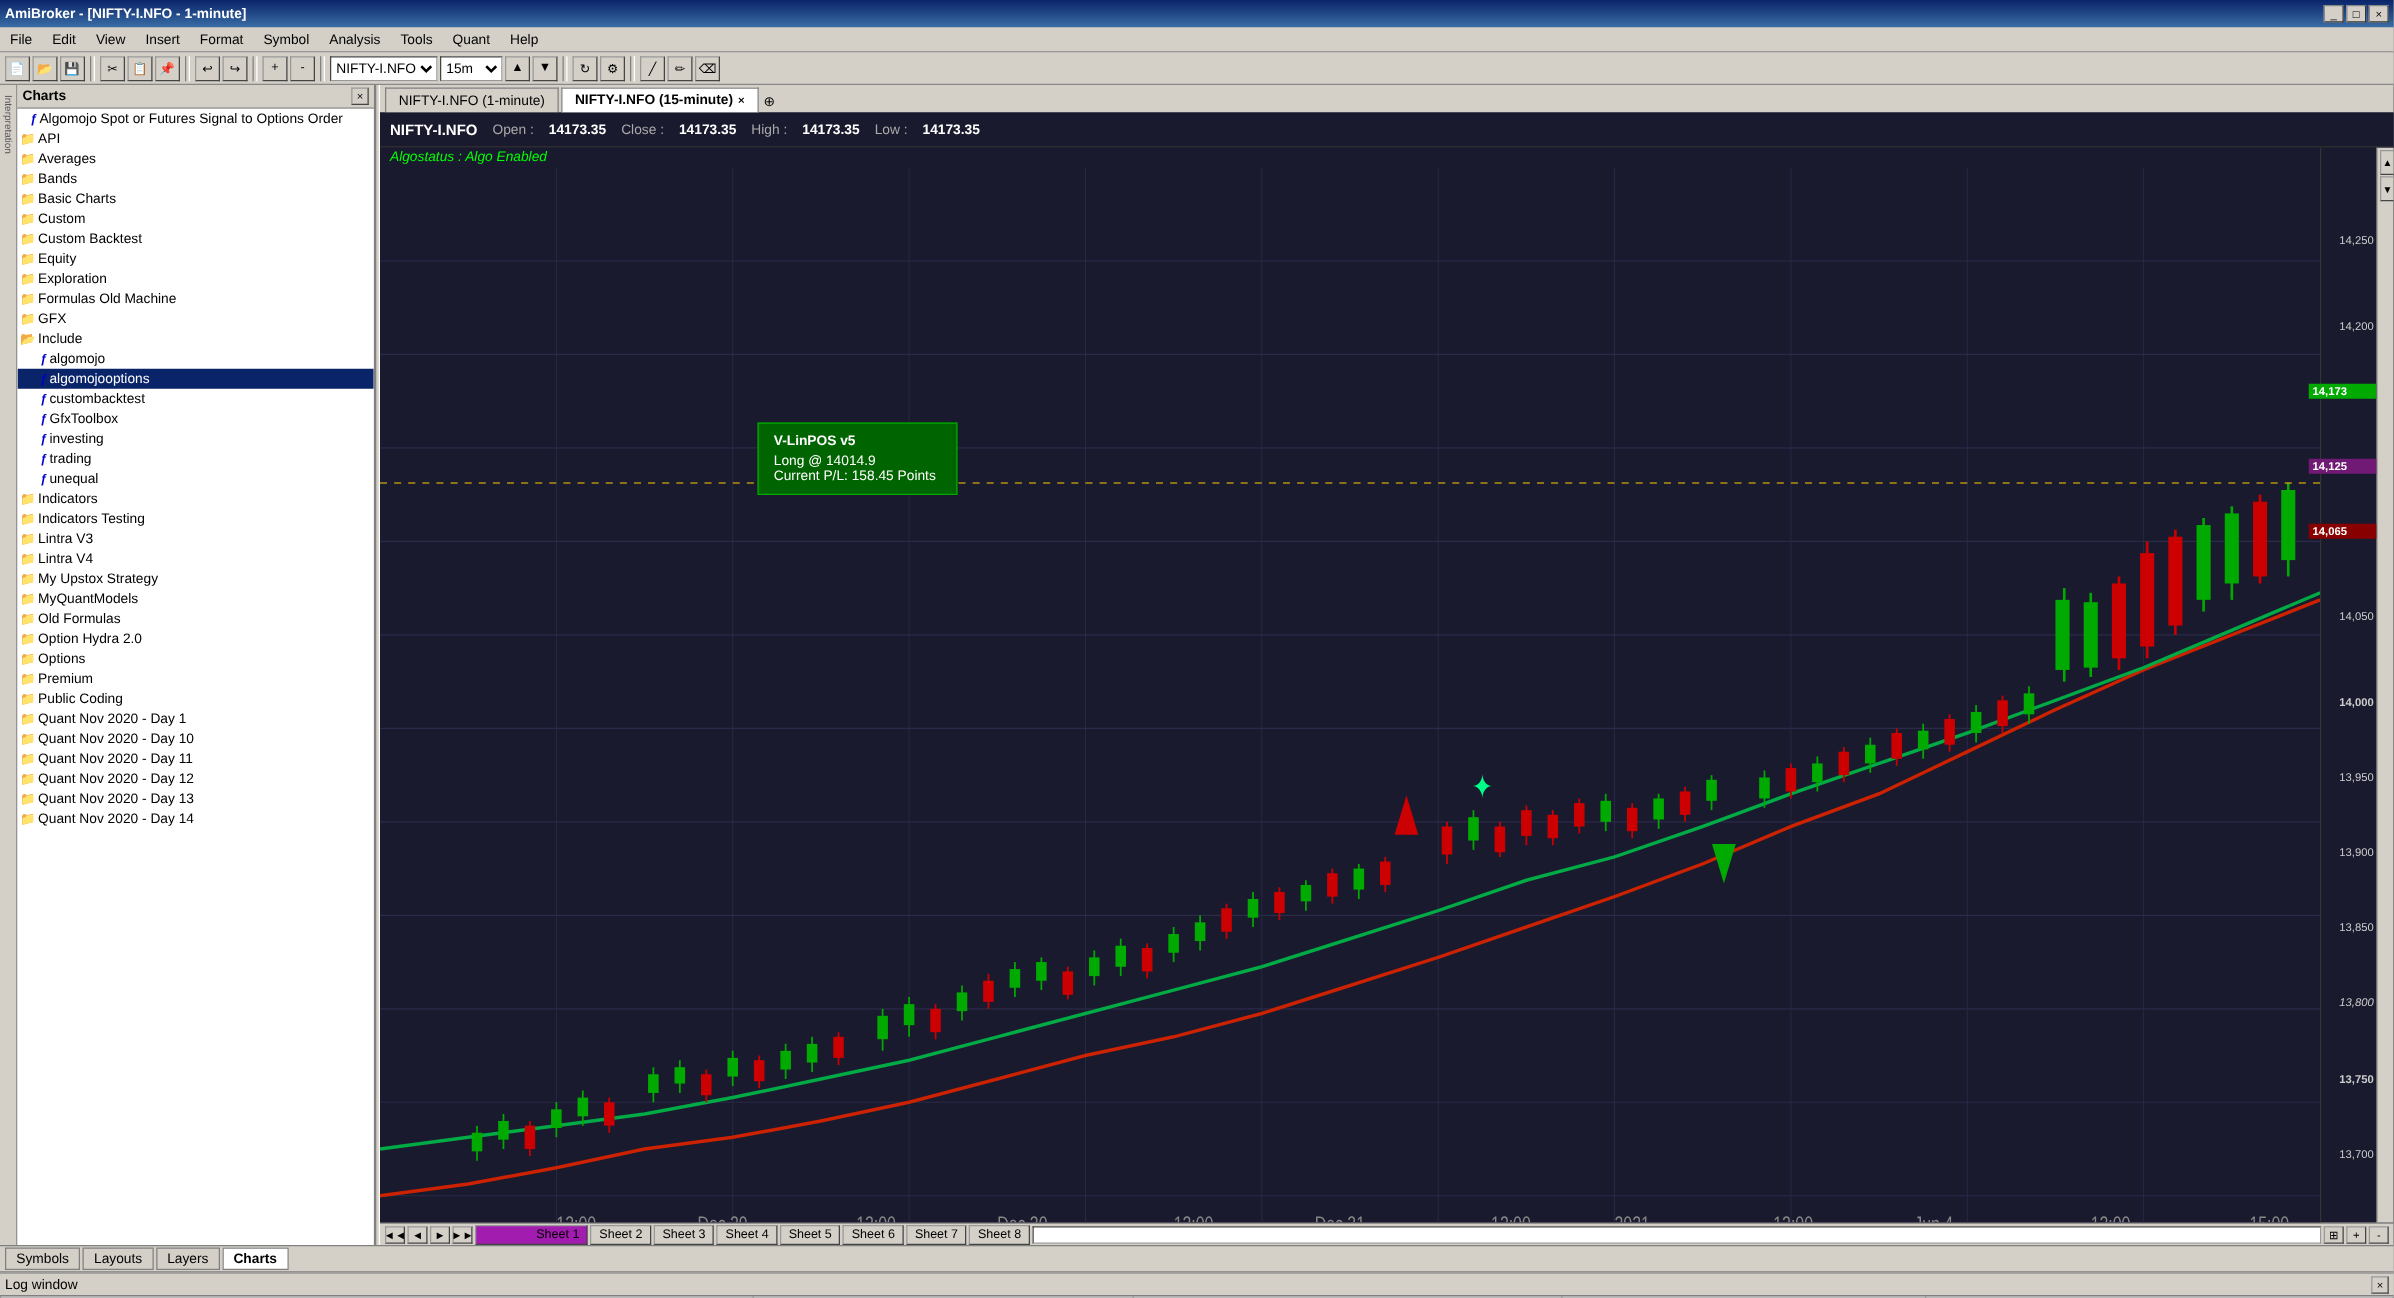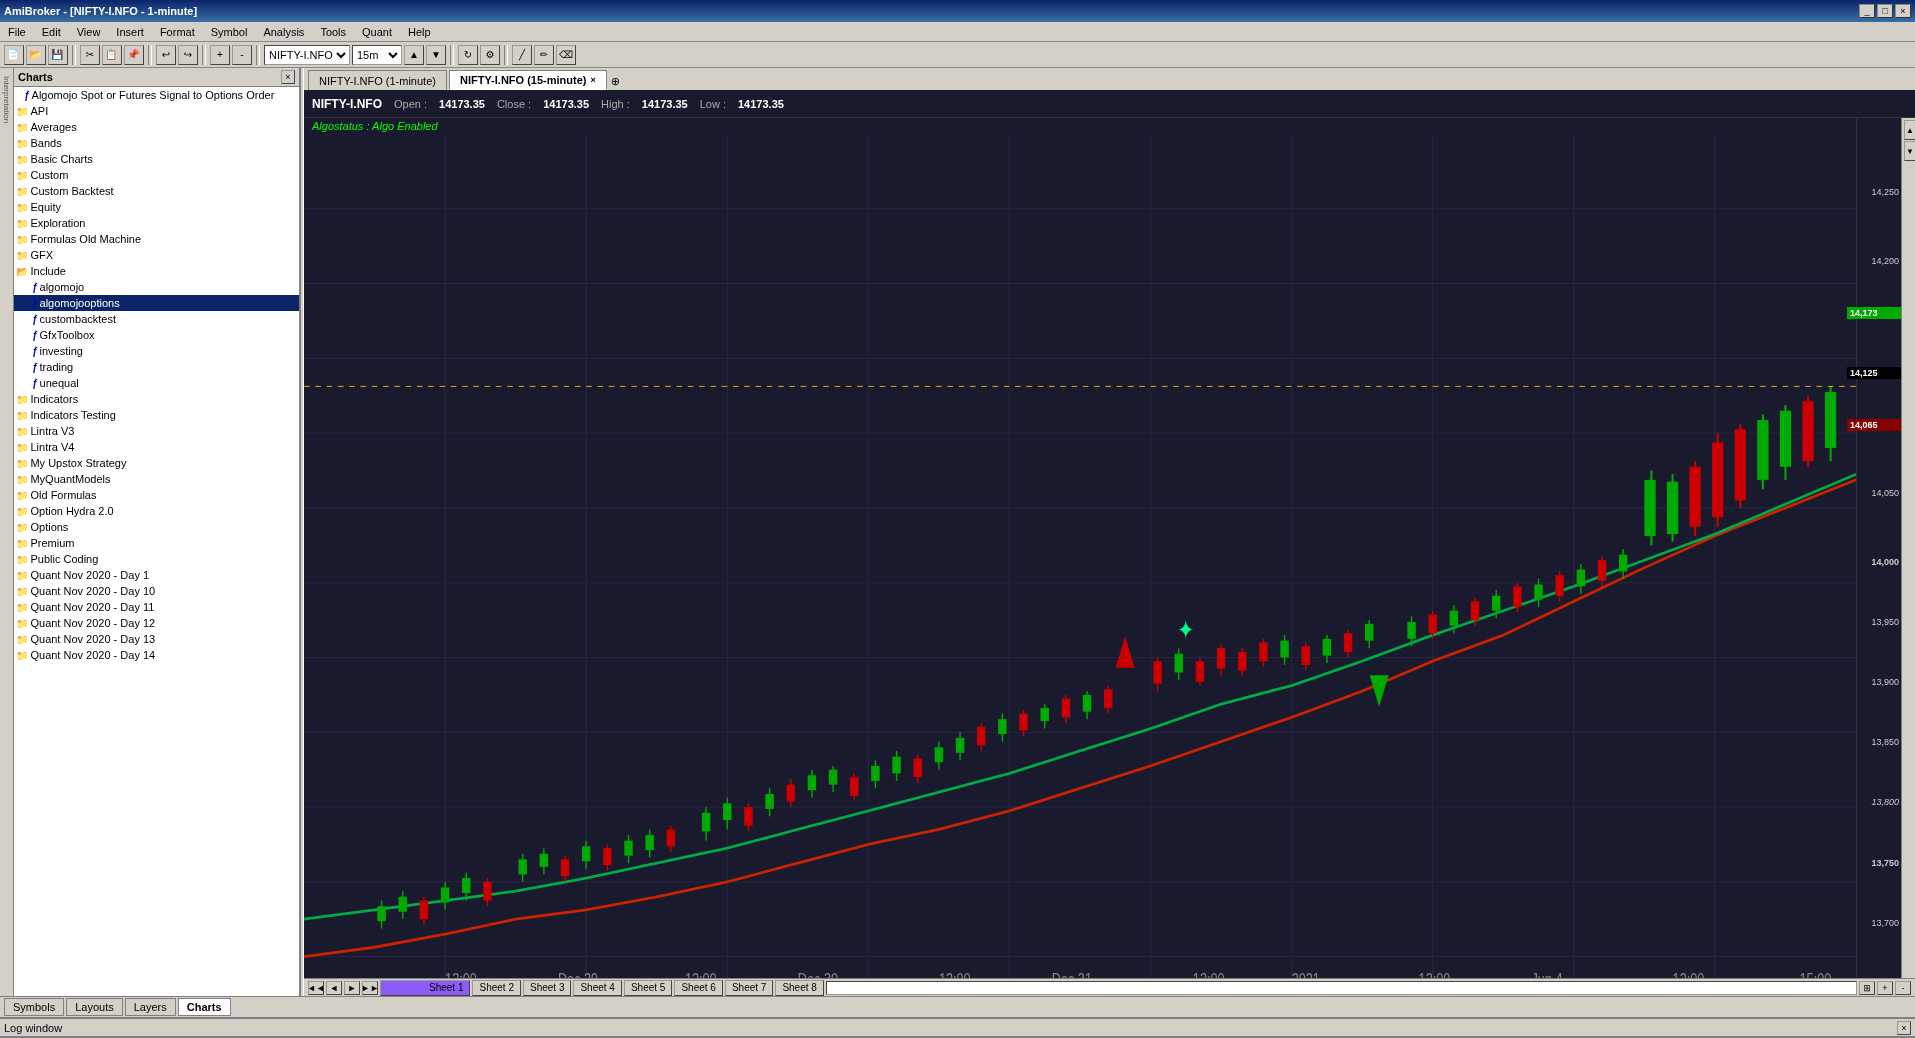--- a/index.html
+++ b/index.html
@@ -77,21 +77,21 @@
     #log-header-title { font-size: 11px; }
     #log-table-wrapper { flex: 1; overflow-y: auto; background: white; }
     #log-table { width: 100%; border-collapse: collapse; font-size: 11px; }
     #log-table th { background: #d4d0c8; border: 1px solid #808080; padding: 1px 4px; text-align: left; font-size: 11px; position: sticky; top: 0; }
     #log-table tr:nth-child(even) { background: #f0f0f0; }
 
     
     #chart-scroll { height: 18px; background: #d4d0c8; border-top: 1px solid #808080; display: flex; align-items: center; padding: 0 4px; gap: 2px; }
     .scroll-btn { width: 16px; height: 14px; border: 1px outset #999; background: #d4d0c8; font-size: 9px; cursor: pointer; display: flex; align-items: center; justify-content: center; }
     .sheet-tab { height: 16px; padding: 0 6px; border: 1px outset #999; background: #d4d0c8; font-size: 10px; cursor: pointer; display: flex; align-items: center; }
-    .sheet-tab.active { background: #8b5cf6; padding-left: 48px; }
+    .sheet-tab.active { background: #a21caf; padding-left: 48px; }
 
     
     .splitter-v { width: 4px; background: #d4d0c8; border-left: 1px solid #808080; border-right: 1px solid #ffffff; cursor: col-resize; }
 
     
     #charts-tree::-webkit-scrollbar { width: 14px; }
     #charts-tree::-webkit-scrollbar-track { background: #d4d0c8; }
     #charts-tree::-webkit-scrollbar-thumb { background: #808080; border: 1px outset #999; }
 
     #log-table-wrapper::-webkit-scrollbar { width: 14px; }
@@ -591,30 +591,35 @@
             <text x="790" y="455">12:00</text>
             <text x="870" y="455">Jun 4</text>
             <text x="970" y="455">12:00</text>
             <text x="1060" y="455">15:00</text>
           </g>
 
           <line x1="0" y1="135" x2="1100" y2="135" stroke="#ffcc00" stroke-width="0.5" stroke-dasharray="4,4"></line>
         </svg>
 
         
+        <div class="chart-tooltip">
+          <div class="tooltip-title">V-LinPOS v5</div>
+          <div>Long @ 14014.9</div>
+          <div>Current P/L: 158.45 Points</div>
+        </div>
       </div>
 
       <div id="price-axis">
         <div style="position:relative;height:100%;">
 
           <div style="position:absolute;top:8%;right:2px;font-size:9px;color:#cccccc;">14,250</div>
           <div style="position:absolute;top:16%;right:2px;font-size:9px;color:#cccccc;">14,200</div>
 
           <div style="position:absolute;top:22%;right:0px;background:#00aa00;color:white;font-size:9px;padding:1px 3px;font-weight:bold;width:54px;">14,173</div>
-          <div style="position:absolute;top:29%;right:0px;background:#000000;color:white;font-size:9px;padding:1px 3px;font-weight:bold;width:54px;">14,125</div>
+          <div style="position:absolute;top:29%;right:0px;background:#701a75;color:white;font-size:9px;padding:1px 3px;font-weight:bold;width:54px;">14,125</div>
           <div style="position:absolute;top:35%;right:0px;background:#880000;color:white;font-size:9px;padding:1px 3px;font-weight:bold;width:54px;">14,065</div>
           <div style="position:absolute;top:43%;right:2px;font-size:9px;color:#cccccc;">14,050</div>
           <div style="position:absolute;top:51%;right:2px;font-size:9px;color:#cccccc;font-weight:bold;">14,000</div>
           <div style="position:absolute;top:58%;right:2px;font-size:9px;color:#cccccc;">13,950</div>
           <div style="position:absolute;top:65%;right:2px;font-size:9px;color:#cccccc;">13,900</div>
           <div style="position:absolute;top:72%;right:2px;font-size:9px;color:#cccccc;">13,850</div>
           <div style="position:absolute;top:79%;right:2px;font-size:9px;color:#cccccc;font-style:italic;">13,800</div>
           <div style="position:absolute;top:86%;right:2px;font-size:9px;color:#cccccc;font-weight:bold;">13,750</div>
           <div style="position:absolute;top:93%;right:2px;font-size:9px;color:#cccccc;">13,700</div>
         </div>

